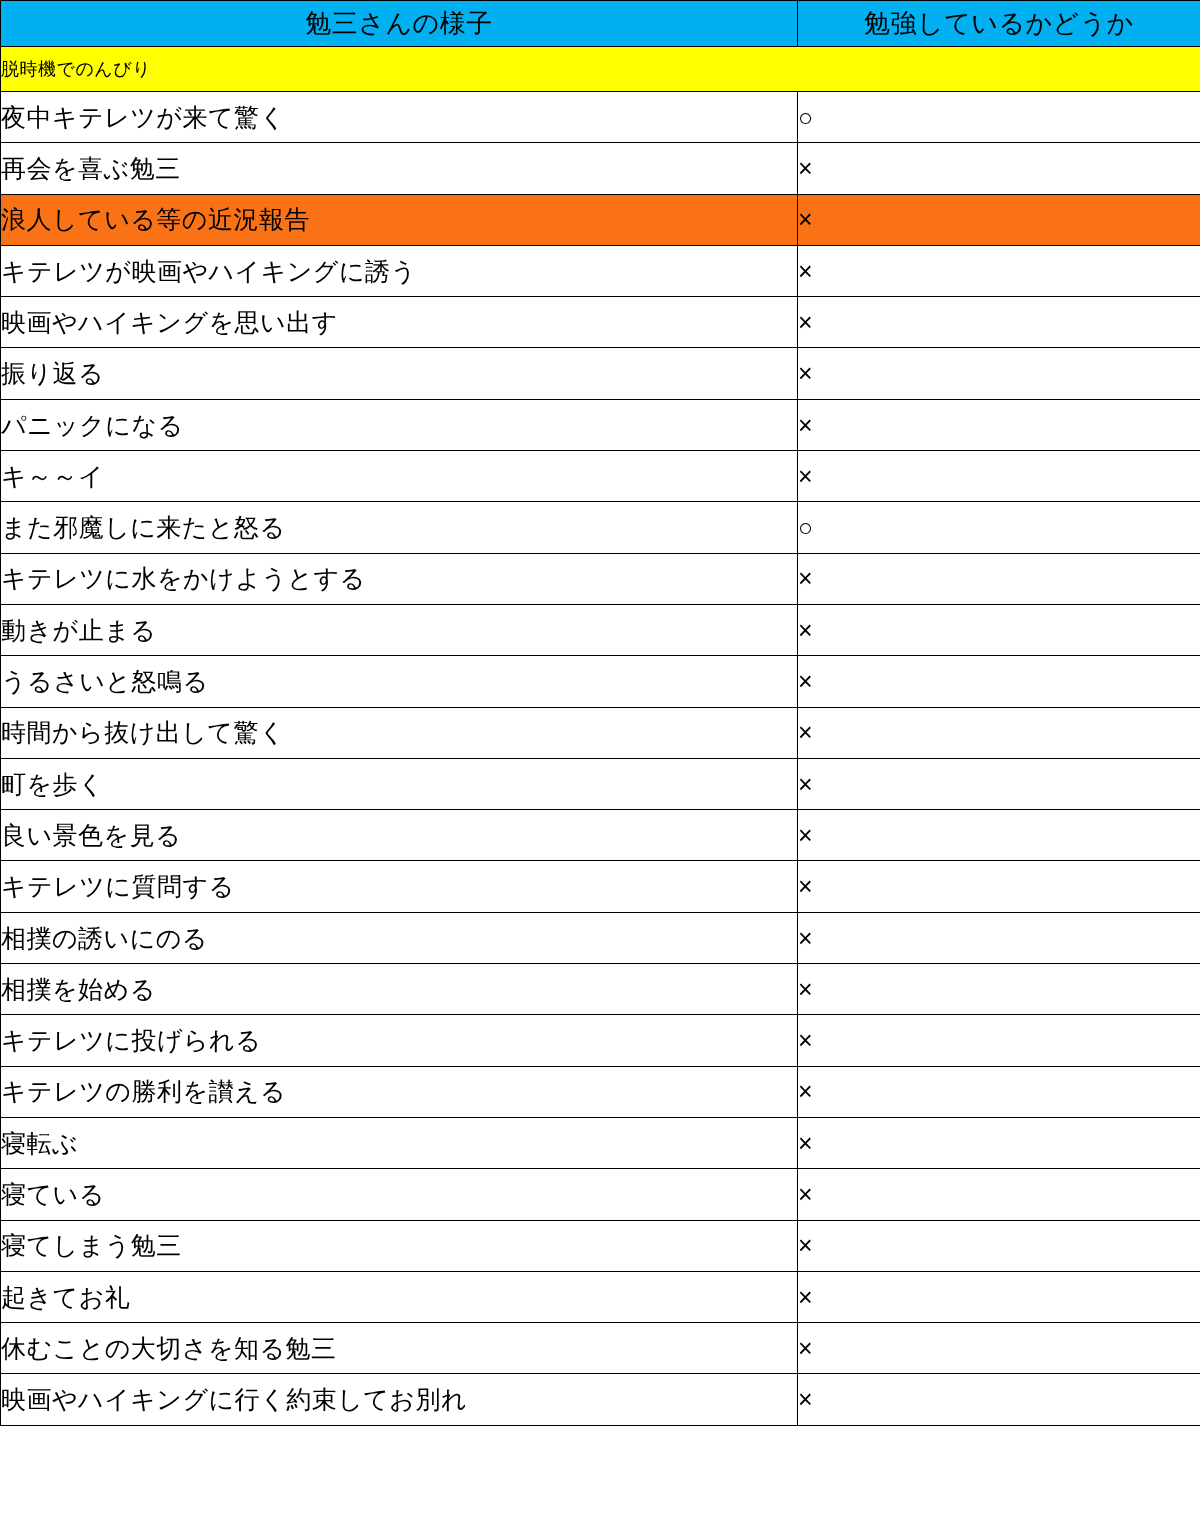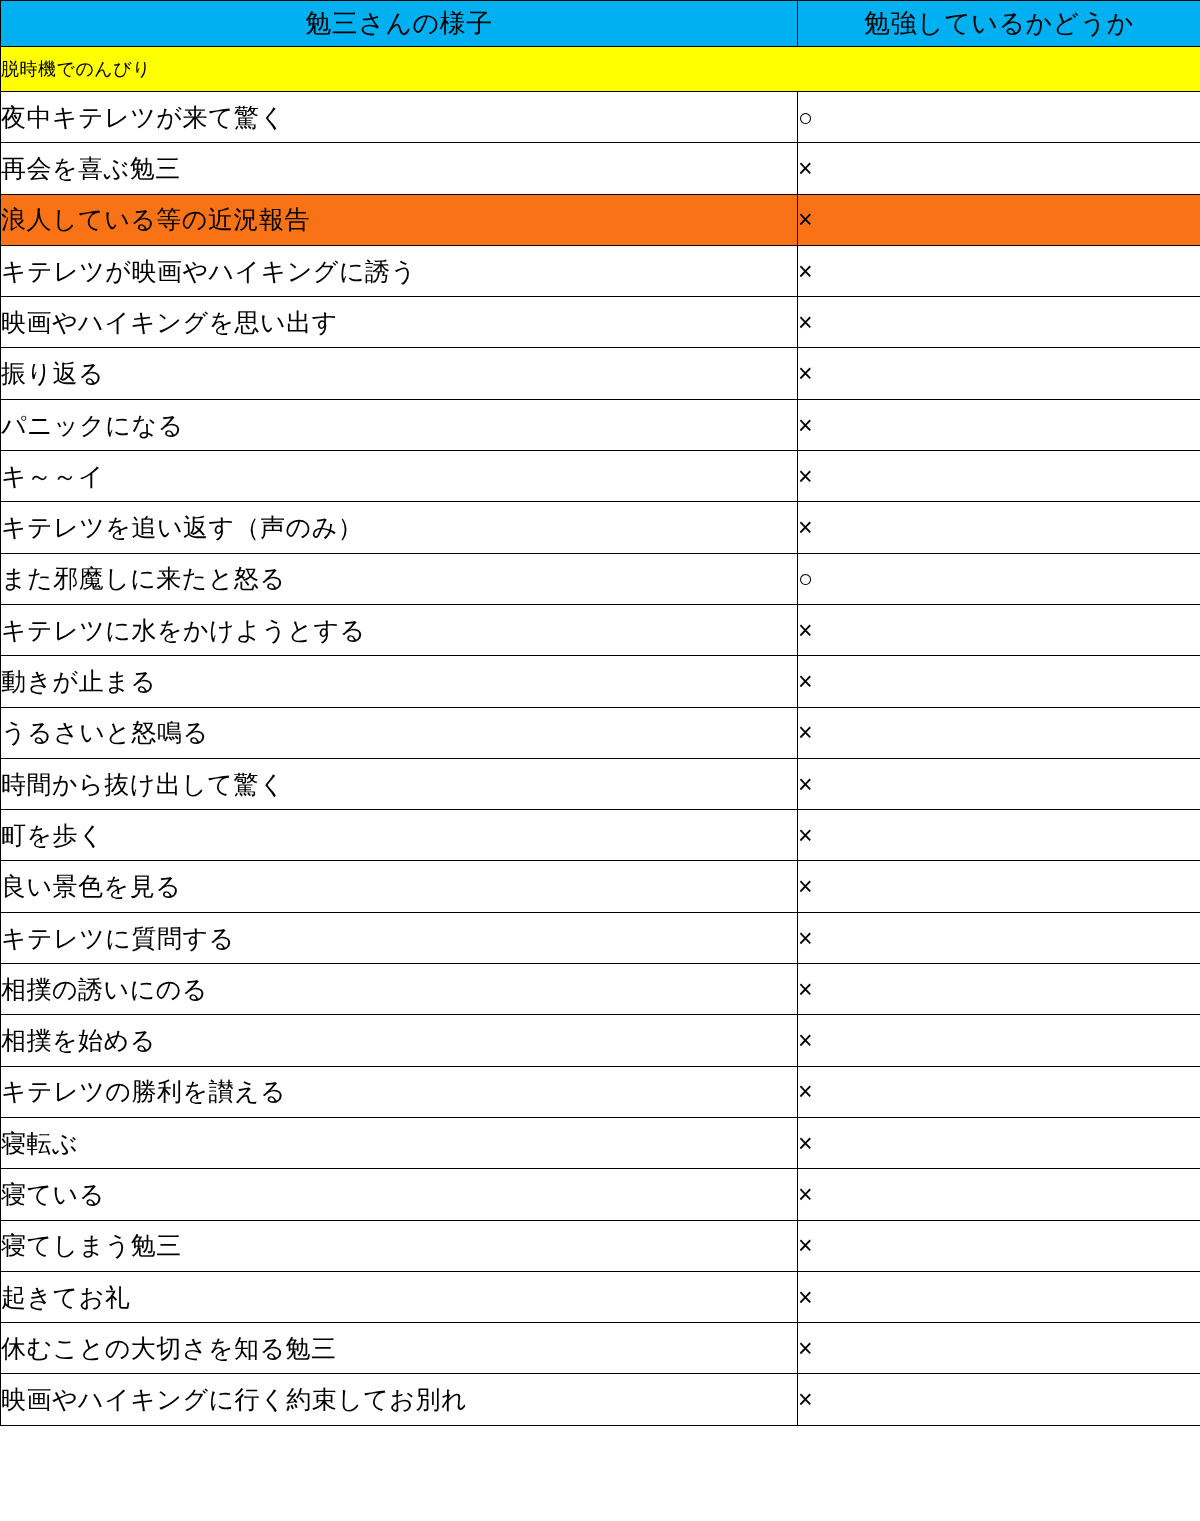--- a/index.html
+++ b/index.html
@@ -96,24 +96,20 @@
       </tr>
       <tr>
         <td class="label">パニックになる</td>
         <td class="mark">×</td>
       </tr>
       <tr>
         <td class="label">キ～～イ</td>
         <td class="mark">×</td>
       </tr>
       <tr>
-        <td class="label">キテレツを追い返す（声のみ）</td>
-        <td class="mark">×</td>
-      </tr>
-      <tr>
         <td class="label">また邪魔しに来たと怒る</td>
         <td class="mark">○</td>
       </tr>
       <tr>
         <td class="label">キテレツに水をかけようとする</td>
         <td class="mark">×</td>
       </tr>
       <tr>
         <td class="label">動きが止まる</td>
         <td class="mark">×</td>
@@ -140,20 +136,24 @@
       </tr>
       <tr>
         <td class="label">相撲の誘いにのる</td>
         <td class="mark">×</td>
       </tr>
       <tr>
         <td class="label">相撲を始める</td>
         <td class="mark">×</td>
       </tr>
       <tr>
+        <td class="label">キテレツに投げられる</td>
+        <td class="mark">×</td>
+      </tr>
+      <tr>
         <td class="label">キテレツの勝利を讃える</td>
         <td class="mark">×</td>
       </tr>
       <tr>
         <td class="label">寝転ぶ</td>
         <td class="mark">×</td>
       </tr>
       <tr>
         <td class="label">寝ている</td>
         <td class="mark">×</td>

